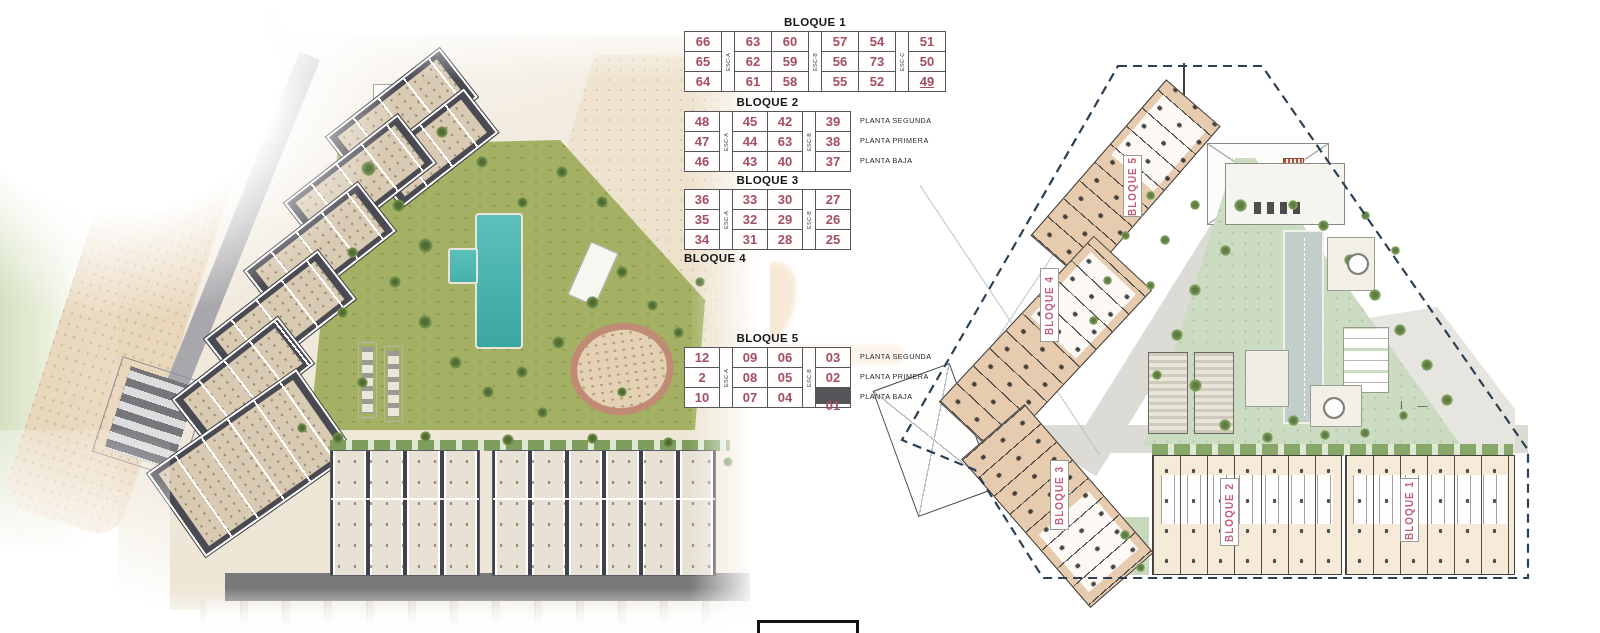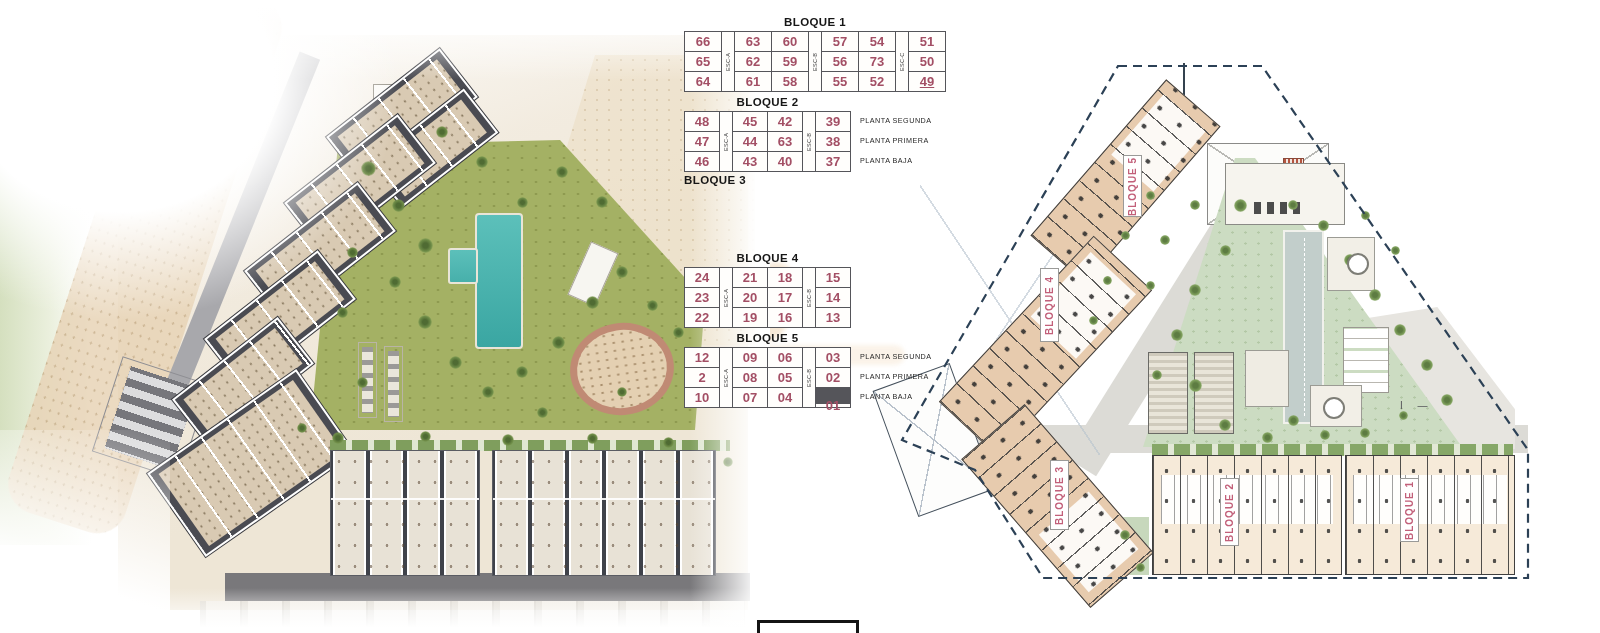--- a/index.html
+++ b/index.html
@@ -286,37 +286,37 @@
           <div class="cell num" style="grid-area: 2 / 6;">38</div>
           <div class="cell num" style="grid-area: 3 / 1;">46</div>
           <div class="cell num" style="grid-area: 3 / 3;">43</div>
           <div class="cell num" style="grid-area: 3 / 4;">40</div>
           <div class="cell num" style="grid-area: 3 / 6;">37</div>
         </div><div class="floors">
           <span>PLANTA SEGUNDA</span>
           <span>PLANTA PRIMERA</span>
           <span>PLANTA BAJA</span>
         </div></div></div>
-  <div class="btable t3"><div class="ttl">BLOQUE 3</div></div>
-  <div class="btable t4"><div class="ttl">BLOQUE 4</div><div class="trow"><div class="tgrid" style="grid-template-columns: 34px 12px 34px 34px 12px 34px;">
+  <div class="btable t3"><div class="ttl">BLOQUE 3</div><div class="trow"><div class="tgrid" style="grid-template-columns: 34px 12px 34px 34px 12px 34px;">
           <div class="cell esc" style="grid-area: 1 / 2 / span 3;">ESC-A</div>
           <div class="cell esc" style="grid-area: 1 / 5 / span 3;">ESC-B</div>
-          <div class="cell num" style="grid-area: 1 / 1;">24</div>
-          <div class="cell num" style="grid-area: 1 / 3;">21</div>
-          <div class="cell num" style="grid-area: 1 / 4;">18</div>
-          <div class="cell num" style="grid-area: 1 / 6;">15</div>
-          <div class="cell num" style="grid-area: 2 / 1;">23</div>
-          <div class="cell num" style="grid-area: 2 / 3;">20</div>
-          <div class="cell num" style="grid-area: 2 / 4;">17</div>
-          <div class="cell num" style="grid-area: 2 / 6;">14</div>
-          <div class="cell num" style="grid-area: 3 / 1;">22</div>
-          <div class="cell num" style="grid-area: 3 / 3;">19</div>
-          <div class="cell num" style="grid-area: 3 / 4;">16</div>
-          <div class="cell num" style="grid-area: 3 / 6;">13</div>
+          <div class="cell num" style="grid-area: 1 / 1;">36</div>
+          <div class="cell num" style="grid-area: 1 / 3;">33</div>
+          <div class="cell num" style="grid-area: 1 / 4;">30</div>
+          <div class="cell num" style="grid-area: 1 / 6;">27</div>
+          <div class="cell num" style="grid-area: 2 / 1;">35</div>
+          <div class="cell num" style="grid-area: 2 / 3;">32</div>
+          <div class="cell num" style="grid-area: 2 / 4;">29</div>
+          <div class="cell num" style="grid-area: 2 / 6;">26</div>
+          <div class="cell num" style="grid-area: 3 / 1;">34</div>
+          <div class="cell num" style="grid-area: 3 / 3;">31</div>
+          <div class="cell num" style="grid-area: 3 / 4;">28</div>
+          <div class="cell num" style="grid-area: 3 / 6;">25</div>
         </div></div></div>
+  <div class="btable t4"><div class="ttl">BLOQUE 4</div></div>
   <div class="btable t5"><div class="ttl">BLOQUE 5</div><div class="trow"><div class="tgrid" style="grid-template-columns: 34px 12px 34px 34px 12px 34px;">
           <div class="cell esc" style="grid-area: 1 / 2 / span 3;">ESC-A</div>
           <div class="cell esc" style="grid-area: 1 / 5 / span 3;">ESC-B</div>
           <div class="cell num" style="grid-area: 1 / 1;">12</div>
           <div class="cell num" style="grid-area: 1 / 3;">09</div>
           <div class="cell num" style="grid-area: 1 / 4;">06</div>
           <div class="cell num" style="grid-area: 1 / 6;">03</div>
           <div class="cell num" style="grid-area: 2 / 1;">2</div>
           <div class="cell num" style="grid-area: 2 / 3;">08</div>
           <div class="cell num" style="grid-area: 2 / 4; text-align: right;">05</div>

